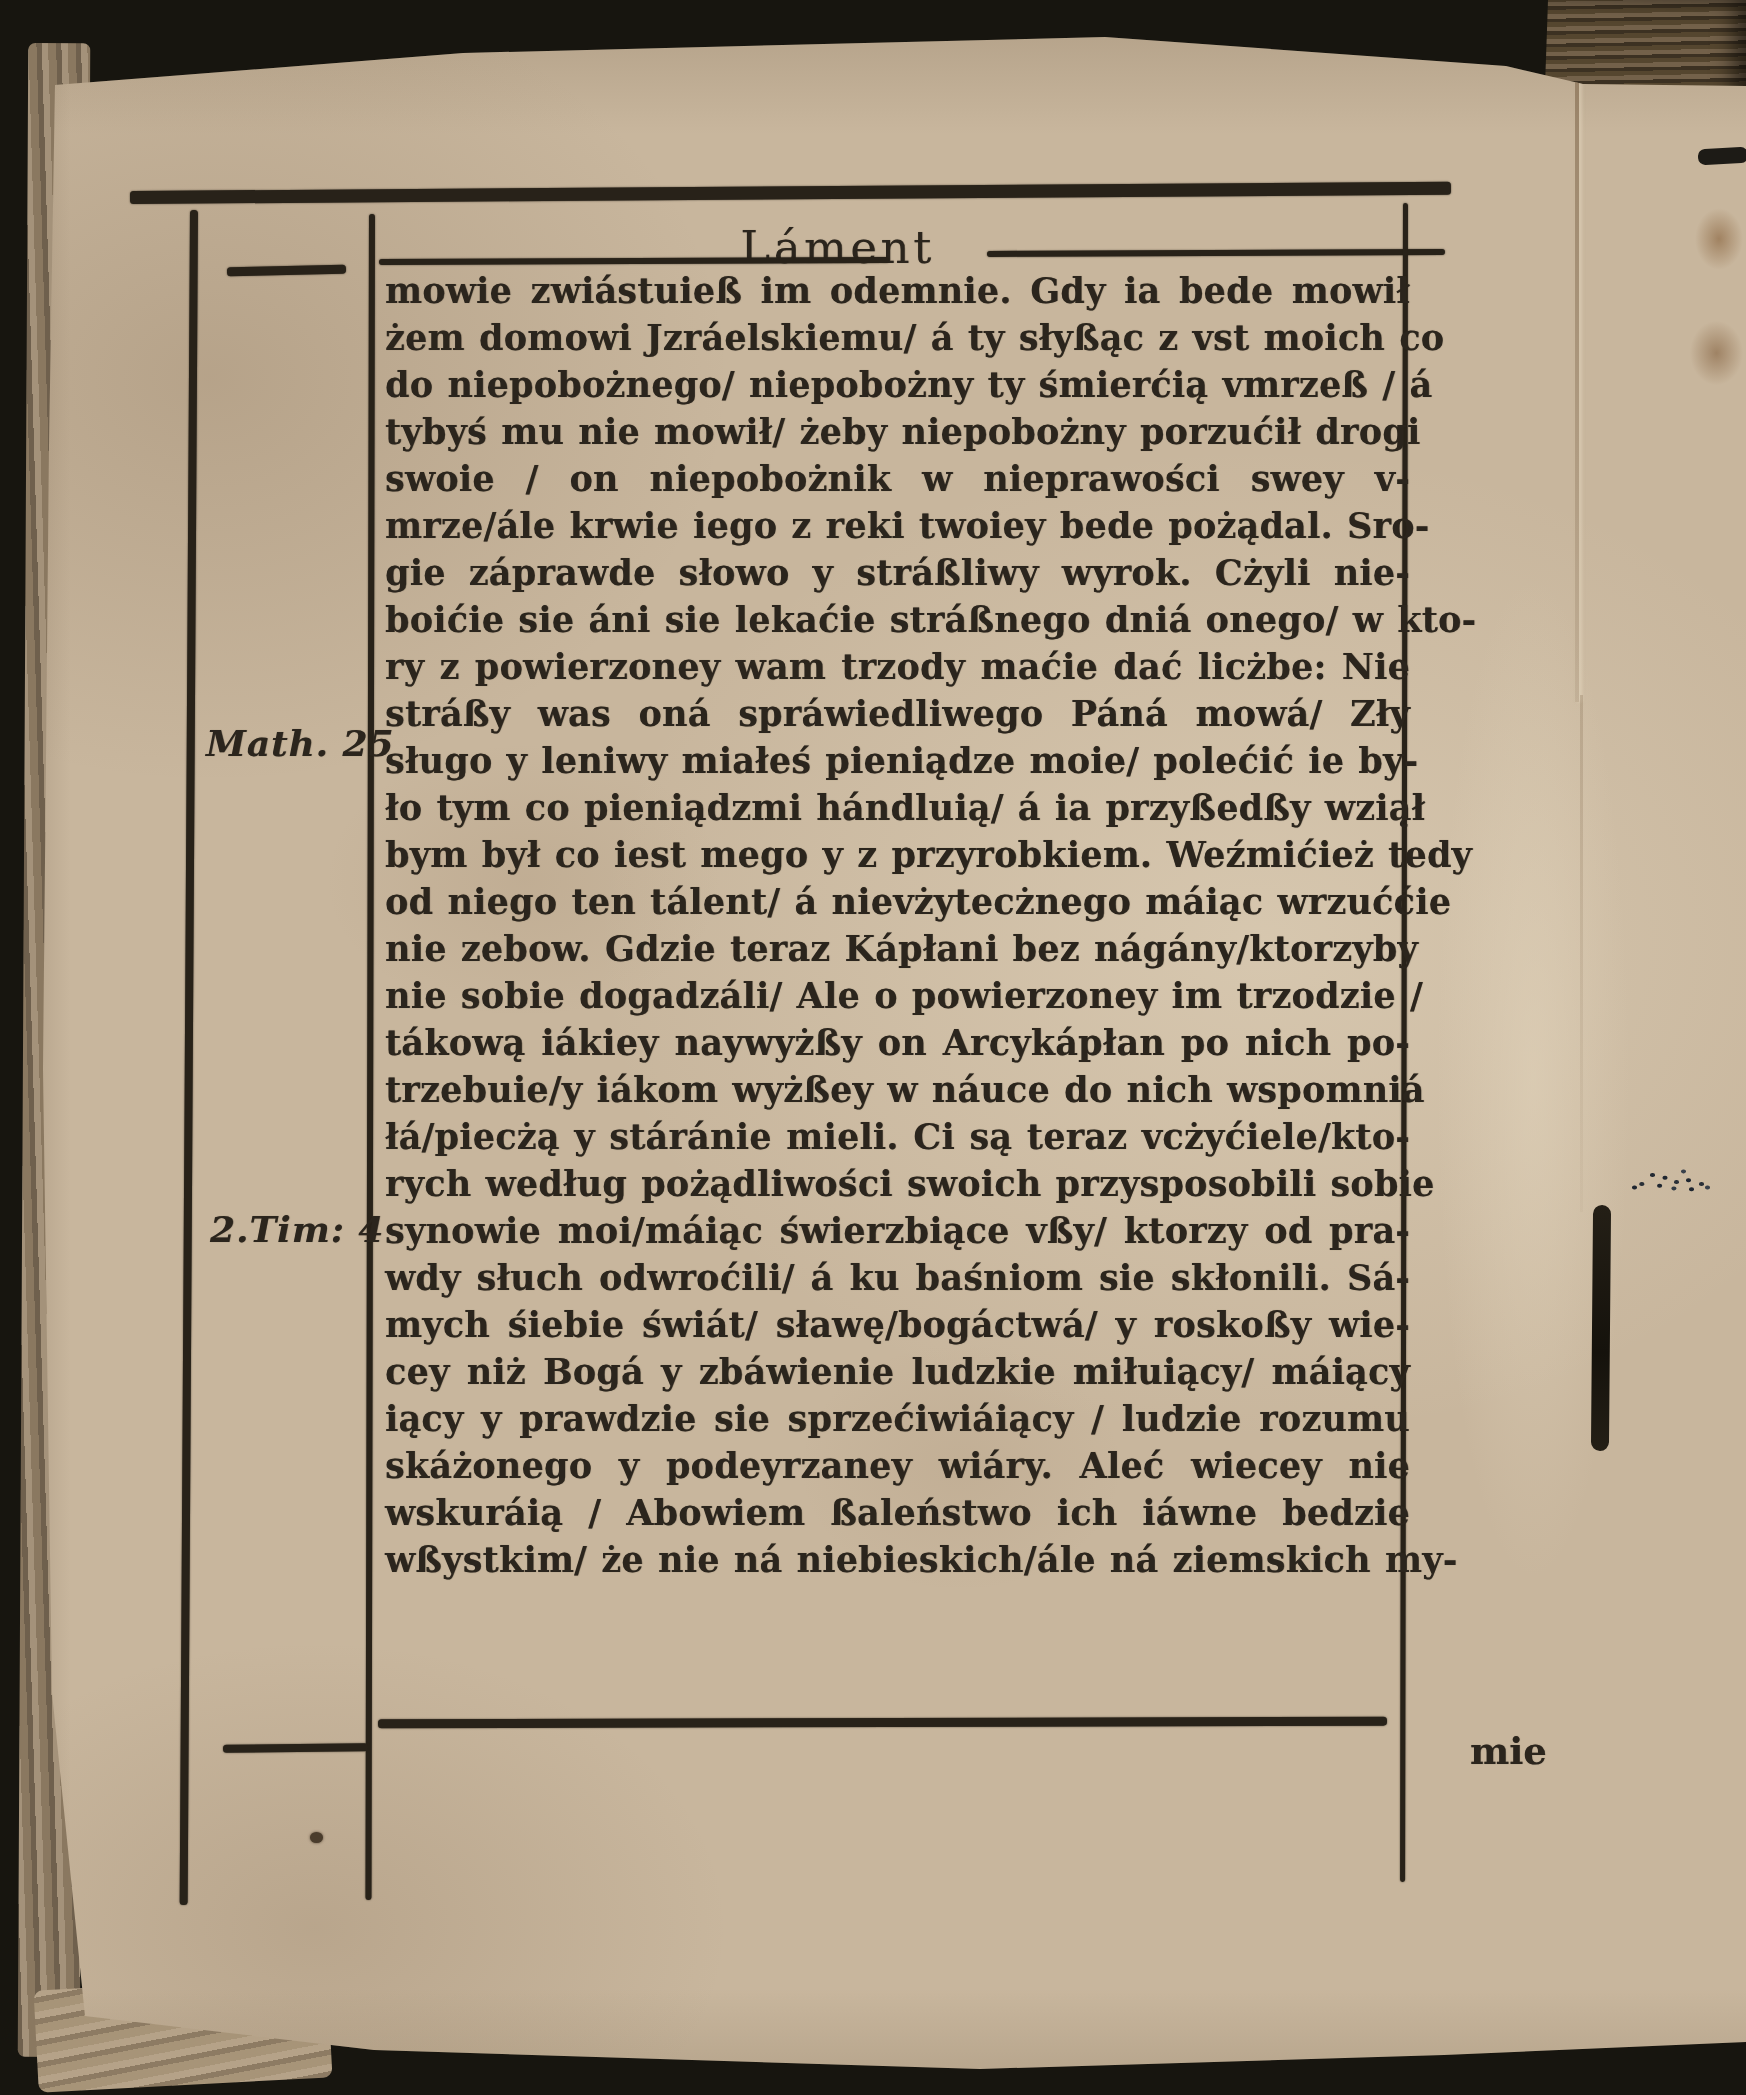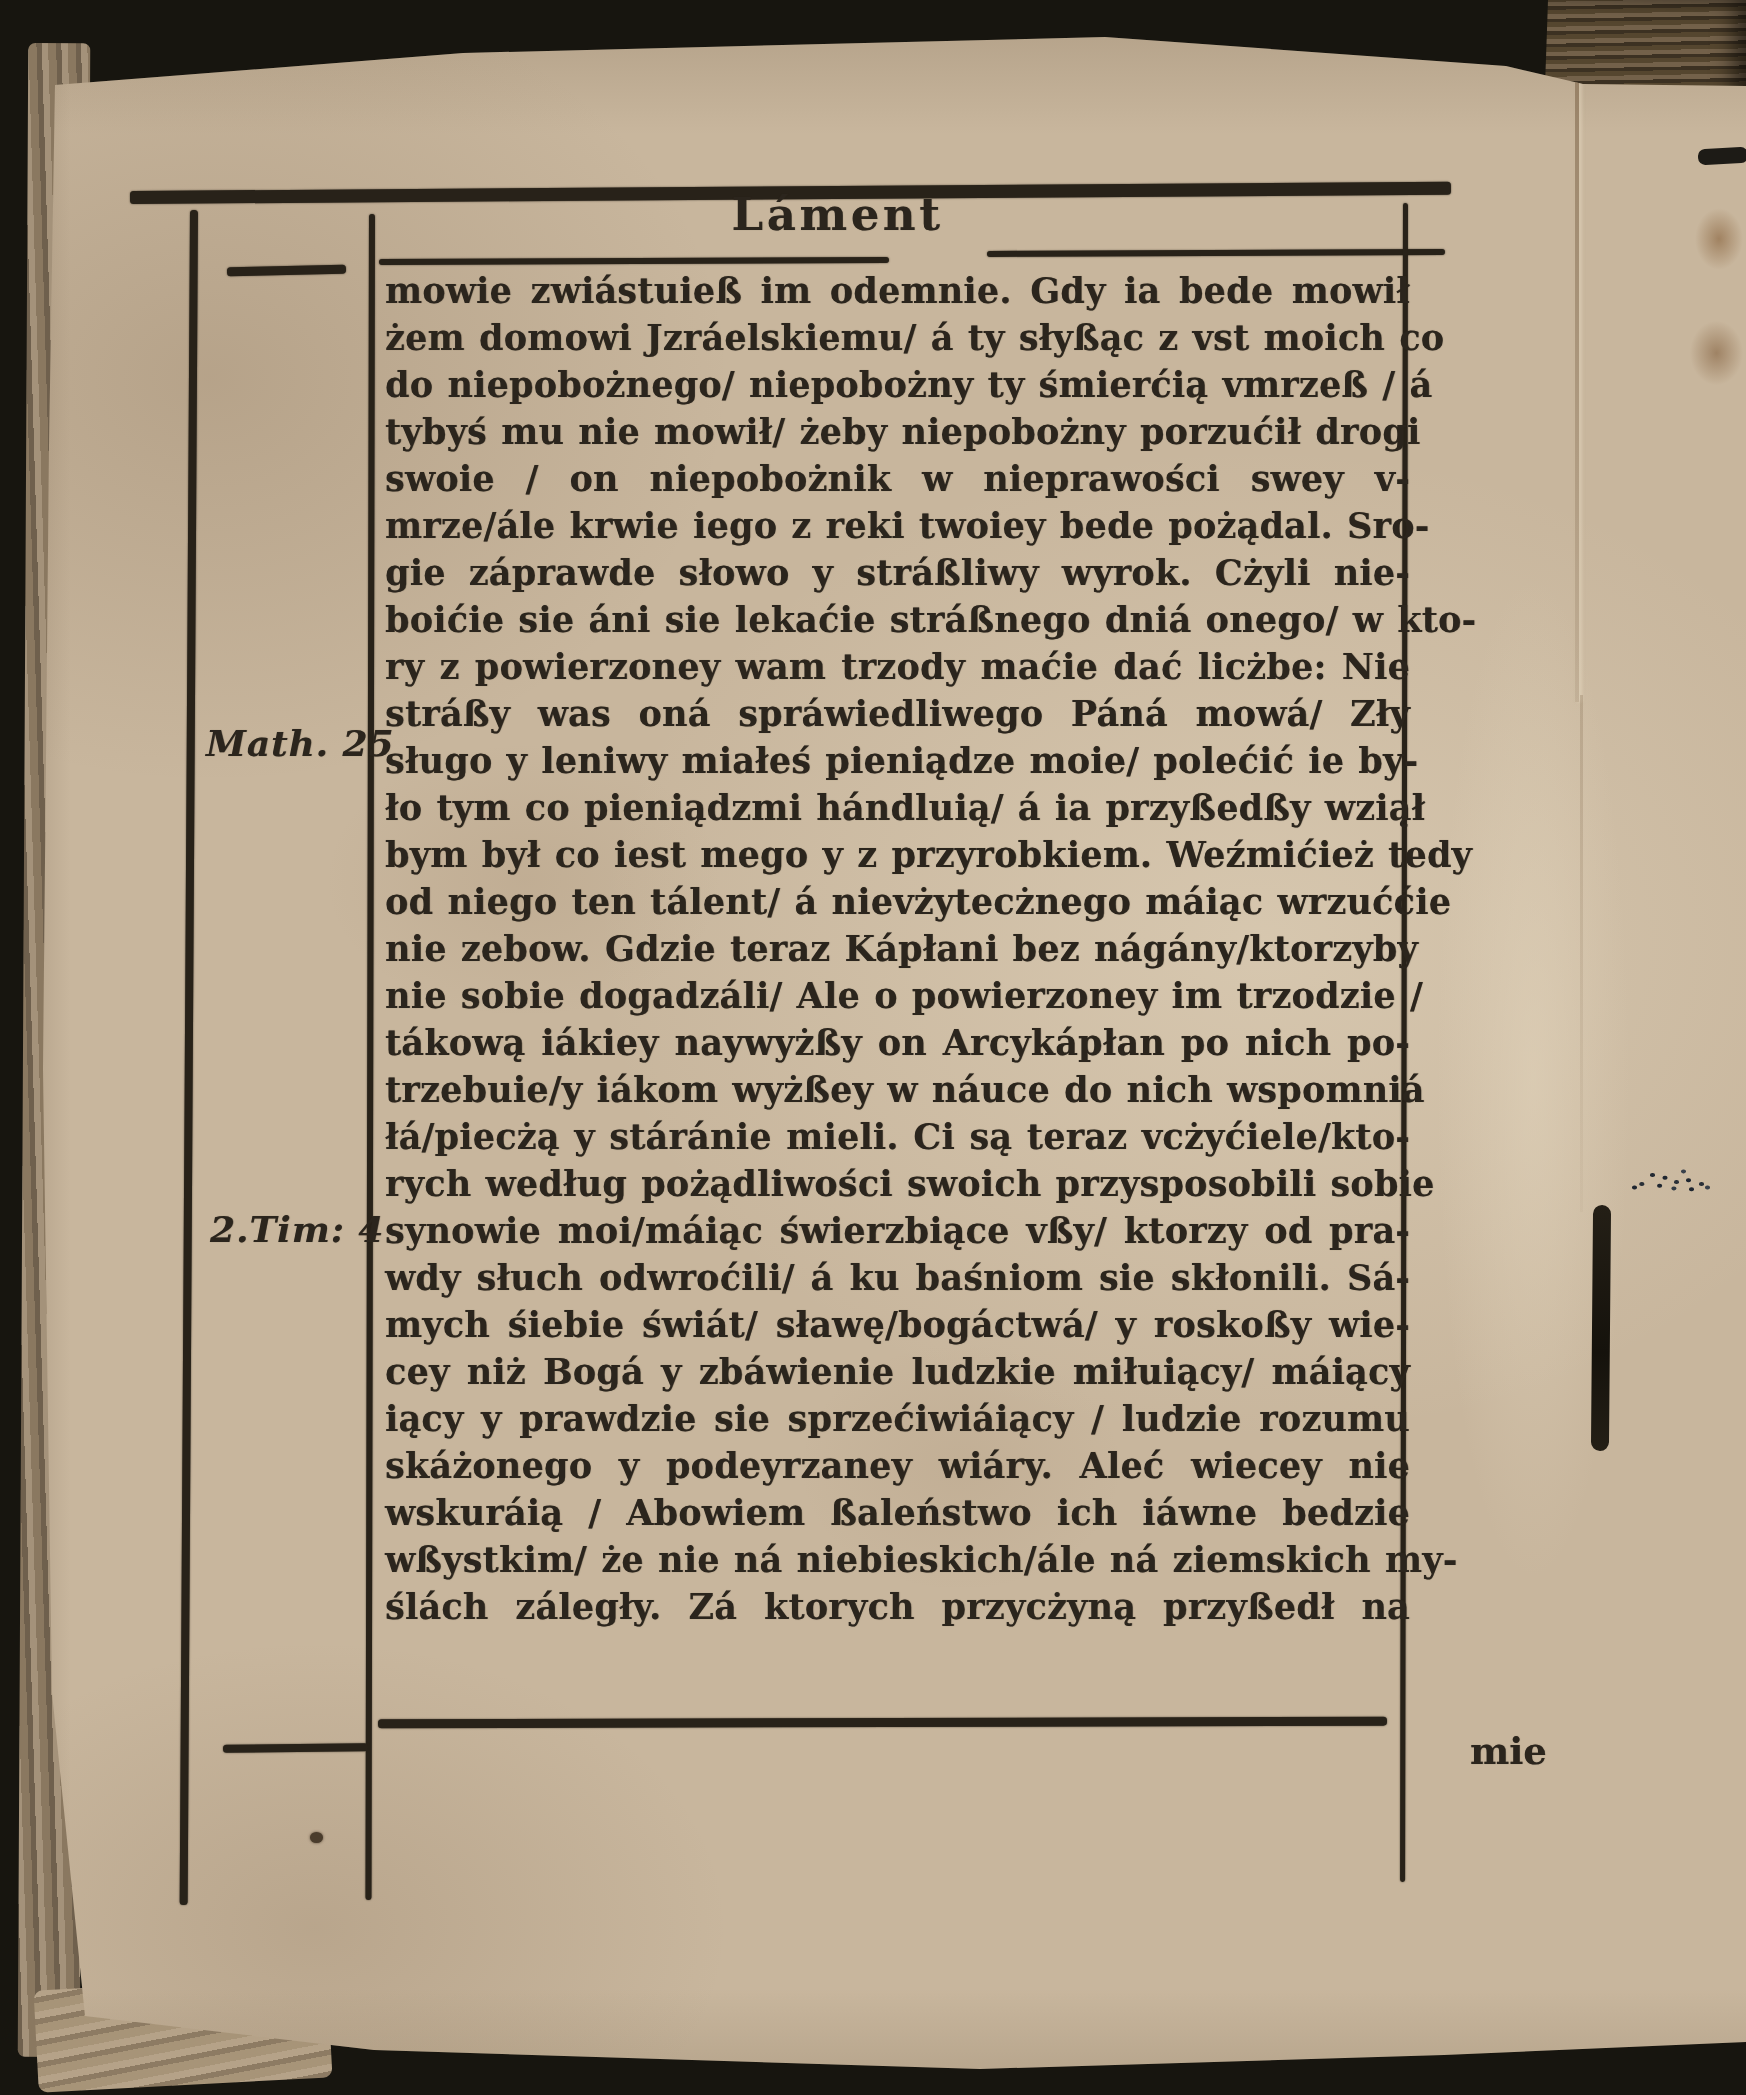--- a/index.html
+++ b/index.html
@@ -64,22 +64,22 @@
   .rule-head-r{left:987px;top:250px;width:458px;height:6.2px;transform:rotate(-.25deg);}
   .rule-margin-v{left:190px;top:210px;width:8px;height:1695px;transform:rotate(.35deg);transform-origin:top center;}
   .rule-col-v{left:369px;top:214px;width:6.2px;height:1686px;transform:rotate(.12deg);transform-origin:top center;}
   .rule-right-v{left:1403px;top:203px;width:5.3px;height:1679px;transform:rotate(.1deg);transform-origin:top center;}
   .rule-bottom{left:378px;top:1718px;width:1009px;height:9px;transform:rotate(-.15deg);}
   .dash-top{left:227px;top:266px;width:119px;height:9px;transform:rotate(-1.2deg);}
   .dash-bottom{left:223px;top:1744px;width:145px;height:8px;transform:rotate(-.6deg);}
 
   
   .ink{color:#2b251d;text-shadow:0.4px 0.4px 0.7px rgba(48,40,30,.55);}
-  .running-title{position:absolute;left:686px;top:188px;width:303px;text-align:center;
-     font-size:45px;font-weight:700;letter-spacing:3.6px;}
+  .running-title{position:absolute;left:686px;top:221px;width:303px;text-align:center;
+     font-size:45px;font-weight:400;letter-spacing:3.6px;}
   .body-text{position:absolute;left:385px;top:267px;width:1025px;}
   .tline{display:block;width:100%;height:47px;line-height:47px;font-size:35px;font-weight:700;
      letter-spacing:0.2px;word-spacing:1.8px;white-space:nowrap;
      text-align:justify;text-align-last:justify;overflow:visible;}
   .margin-note{position:absolute;font-style:italic;font-weight:600;font-size:36px;
      letter-spacing:0.9px;white-space:nowrap;}
   .note-math{left:206px;top:722px;}
   .note-tim{left:210px;top:1208px;}
   .catchword{position:absolute;left:1470px;top:1729px;font-size:37px;font-weight:700;}
 </style>
@@ -138,21 +138,20 @@
         <div class="tline">łá/piecżą y stáránie mieli. Ci są teraz vcżyćiele/kto-</div>
         <div class="tline">rych według pożądliwości swoich przysposobili sobie</div>
         <div class="tline">synowie moi/máiąc świerzbiące vßy/ ktorzy od pra-</div>
         <div class="tline">wdy słuch odwroćili/ á ku baśniom sie skłonili. Sá-</div>
         <div class="tline">mych śiebie świát/ sławę/bogáctwá/ y roskoßy wie-</div>
         <div class="tline">cey niż Bogá y zbáwienie ludzkie miłuiący/ máiący</div>
         <div class="tline">iący y prawdzie sie sprzećiwiáiący / ludzie rozumu</div>
         <div class="tline">skáżonego y podeyrzaney wiáry.  Aleć wiecey nie</div>
         <div class="tline">wskuráią / Abowiem ßaleństwo ich iáwne bedzie</div>
         <div class="tline">wßystkim/ że nie ná niebieskich/ále ná ziemskich my-</div>
-        <div class="tline">ślách záległy.  Zá ktorych przycżyną przyßedł na</div>
       </div>
 
     <div class="rule rule-bottom"></div>
     <div class="ink catchword">mie</div>
   </div>
 
   <div class="tear-shadow"></div>
 </div>
 
 

